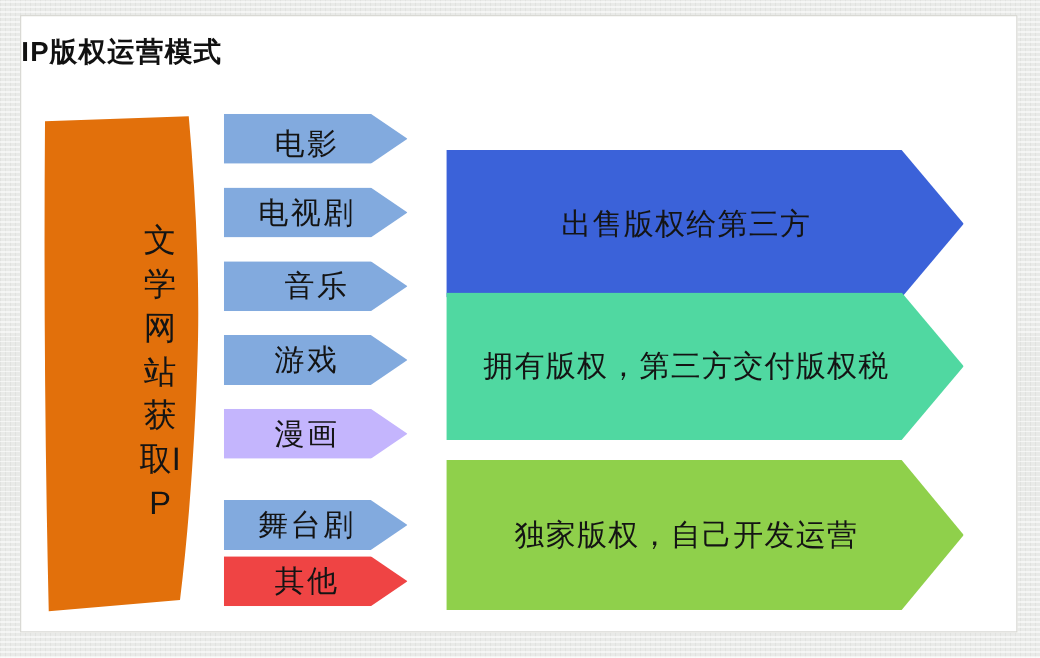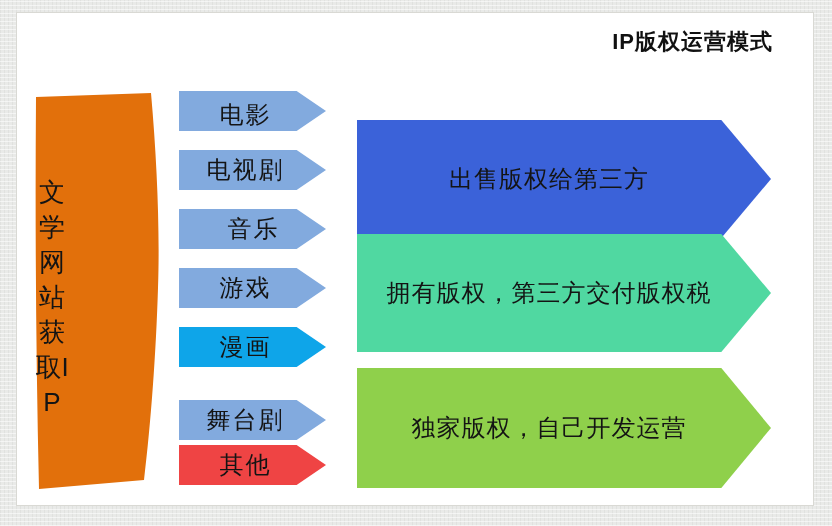--- a/index.html
+++ b/index.html
@@ -19,39 +19,39 @@
   .card {
     position: absolute;
     left: 16px; top: 12px;
     width: 798px; height: 494px;
     background: #ffffff;
     border: 1px solid #d9d9d4;
   }
   .title {
     position: absolute;
     top: 14px; left: 0; right: 40px;
-    text-align: right;
+    text-align: left;
     font-size: 22px;
     font-weight: bold;
     letter-spacing: 1px;
     color: #111111;
   }
   .source-wrap {
     position: absolute;
     left: 17px; top: 78px;
     width: 126px; height: 400px;
   }
   .source-wrap svg { position: absolute; left: 0; top: 0; }
   .source-label {
     position: absolute;
     left: 0; top: 0;
     width: 112px; height: 100%;
     display: flex;
     align-items: center;
-    justify-content: flex-start;
+    justify-content: flex-end;
     text-align: center;
   }
   .source-label span {
     display: inline-block;
     width: 36px;
     font-size: 26px;
     line-height: 35px;
     color: #141414;
     word-break: break-all;
     transform: translateY(6px);
@@ -113,21 +113,21 @@
     </div>
     <div class="channel" style="top: 137px; background-color: rgb(130, 170, 222);">
       <span>电视剧</span>
     </div>
     <div class="channel" style="top: 196px; background-color: rgb(130, 170, 222); padding-left: 16px;">
       <span>音乐</span>
     </div>
     <div class="channel" style="top: 255px; background-color: rgb(130, 170, 222);">
       <span>游戏</span>
     </div>
-    <div class="channel" style="top: 314px; background-color: #0ea5e9;">
+    <div class="channel" style="top: 314px; background-color: #c4b5fd;">
       <span>漫画</span>
     </div>
     <div class="channel" style="top: 387px; background-color: rgb(130, 170, 222);">
       <span>舞台剧</span>
     </div>
     <div class="channel" style="top: 432px; background-color: #ef4444;">
       <span>其他</span>
     </div>
 
     <div class="mode" style="top: 79px; background-color: rgb(59, 98, 217); margin-top: 28px;">

